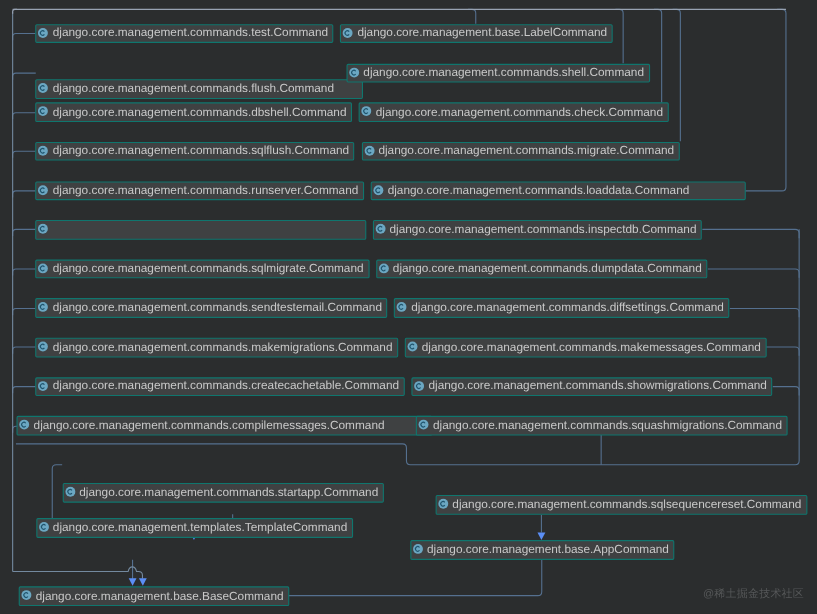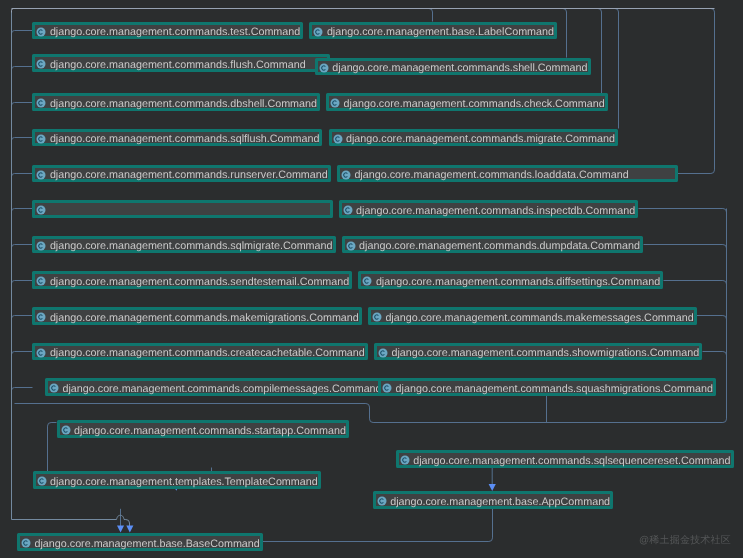--- a/index.html
+++ b/index.html
@@ -1,18 +1,18 @@
 <!DOCTYPE html>
 <html><head>
 <meta charset="utf-8">
 <style>
 html,body{margin:0;padding:0;background:#2b2d2e;}
 #canvas{position:relative;width:743px;height:558px;background:#2b2d2e;overflow:hidden;font-family:"Liberation Sans",sans-serif;-webkit-font-smoothing:antialiased;text-rendering:geometricPrecision;}
 svg.edges{position:absolute;left:0;top:0;}
-.node{position:absolute;height:17.5px;box-sizing:border-box;background:#3f4142;border:3px solid #0f766e;border-radius:1.5px;white-space:nowrap;}
+.node{position:absolute;height:17.5px;box-sizing:border-box;background:#3f4142;border:1px solid #0f766e;border-radius:1.5px;white-space:nowrap;}
 .node .ico{position:absolute;left:1.1px;top:2.1px;width:10px;height:10px;}
 .node .lbl{position:absolute;left:14.5px;top:1.5px;font-size:10.75px;color:#c9c9c9;line-height:13px;transform:translateZ(0);}
 .wm{position:absolute;left:639px;top:533px;font-size:10px;color:#555758;white-space:nowrap;letter-spacing:0.2px;}
 </style>
 </head>
 <body>
 
 <div id="canvas">
 <svg class="edges" width="743" height="558">
 <g fill="none">
@@ -64,21 +64,21 @@
       </svg>
       <span class="lbl">django.core.management.commands.test.Command</span>
     </div>
 <div class="node" style="left:309.4px;top:21.9px;width:247.7px">
       <svg class="ico" viewBox="0 0 16 16">
         <circle cx="8" cy="8" r="7.2" fill="#6ba7c2"></circle>
         <path d="M10.9 10.5 A4.1 4.1 0 1 1 10.9 5.5 L9.5 6.45 A2.45 2.45 0 1 0 9.5 9.55 Z" fill="#20556e"></path>
       </svg>
       <span class="lbl">django.core.management.base.LabelCommand</span>
     </div>
-<div class="node" style="left:32.4px;top:54px;width:298px">
+<div class="node" style="left:32.4px;top:72px;width:298px">
       <svg class="ico" viewBox="0 0 16 16">
         <circle cx="8" cy="8" r="7.2" fill="#6ba7c2"></circle>
         <path d="M10.9 10.5 A4.1 4.1 0 1 1 10.9 5.5 L9.5 6.45 A2.45 2.45 0 1 0 9.5 9.55 Z" fill="#20556e"></path>
       </svg>
       <span class="lbl">django.core.management.commands.flush.Command</span>
     </div>
 <div class="node" style="left:314.8px;top:57.5px;width:275.8px">
       <svg class="ico" viewBox="0 0 16 16">
         <circle cx="8" cy="8" r="7.2" fill="#6ba7c2"></circle>
         <path d="M10.9 10.5 A4.1 4.1 0 1 1 10.9 5.5 L9.5 6.45 A2.45 2.45 0 1 0 9.5 9.55 Z" fill="#20556e"></path>
@@ -189,35 +189,35 @@
       </svg>
       <span class="lbl">django.core.management.commands.createcachetable.Command</span>
     </div>
 <div class="node" style="left:374.0px;top:342.7px;width:328.4px">
       <svg class="ico" viewBox="0 0 16 16">
         <circle cx="8" cy="8" r="7.2" fill="#6ba7c2"></circle>
         <path d="M10.9 10.5 A4.1 4.1 0 1 1 10.9 5.5 L9.5 6.45 A2.45 2.45 0 1 0 9.5 9.55 Z" fill="#20556e"></path>
       </svg>
       <span class="lbl">django.core.management.commands.showmigrations.Command</span>
     </div>
-<div class="node" style="left:45px;top:378.3px;width:378px">
+<div class="node" style="left:15px;top:378.3px;width:378px">
       <svg class="ico" viewBox="0 0 16 16">
         <circle cx="8" cy="8" r="7.2" fill="#6ba7c2"></circle>
         <path d="M10.9 10.5 A4.1 4.1 0 1 1 10.9 5.5 L9.5 6.45 A2.45 2.45 0 1 0 9.5 9.55 Z" fill="#20556e"></path>
       </svg>
       <span class="lbl">django.core.management.commands.compilemessages.Command</span>
     </div>
 <div class="node" style="left:378.1px;top:378.3px;width:337.9px">
       <svg class="ico" viewBox="0 0 16 16">
         <circle cx="8" cy="8" r="7.2" fill="#6ba7c2"></circle>
         <path d="M10.9 10.5 A4.1 4.1 0 1 1 10.9 5.5 L9.5 6.45 A2.45 2.45 0 1 0 9.5 9.55 Z" fill="#20556e"></path>
       </svg>
       <span class="lbl">django.core.management.commands.squashmigrations.Command</span>
     </div>
-<div class="node" style="left:56.5px;top:420px;width:292.5px">
+<div class="node" style="left:56.5px;top:439px;width:292.5px">
       <svg class="ico" viewBox="0 0 16 16">
         <circle cx="8" cy="8" r="7.2" fill="#6ba7c2"></circle>
         <path d="M10.9 10.5 A4.1 4.1 0 1 1 10.9 5.5 L9.5 6.45 A2.45 2.45 0 1 0 9.5 9.55 Z" fill="#20556e"></path>
       </svg>
       <span class="lbl">django.core.management.commands.startapp.Command</span>
     </div>
 <div class="node" style="left:395.7px;top:450.4px;width:338.0px">
       <svg class="ico" viewBox="0 0 16 16">
         <circle cx="8" cy="8" r="7.2" fill="#6ba7c2"></circle>
         <path d="M10.9 10.5 A4.1 4.1 0 1 1 10.9 5.5 L9.5 6.45 A2.45 2.45 0 1 0 9.5 9.55 Z" fill="#20556e"></path>

